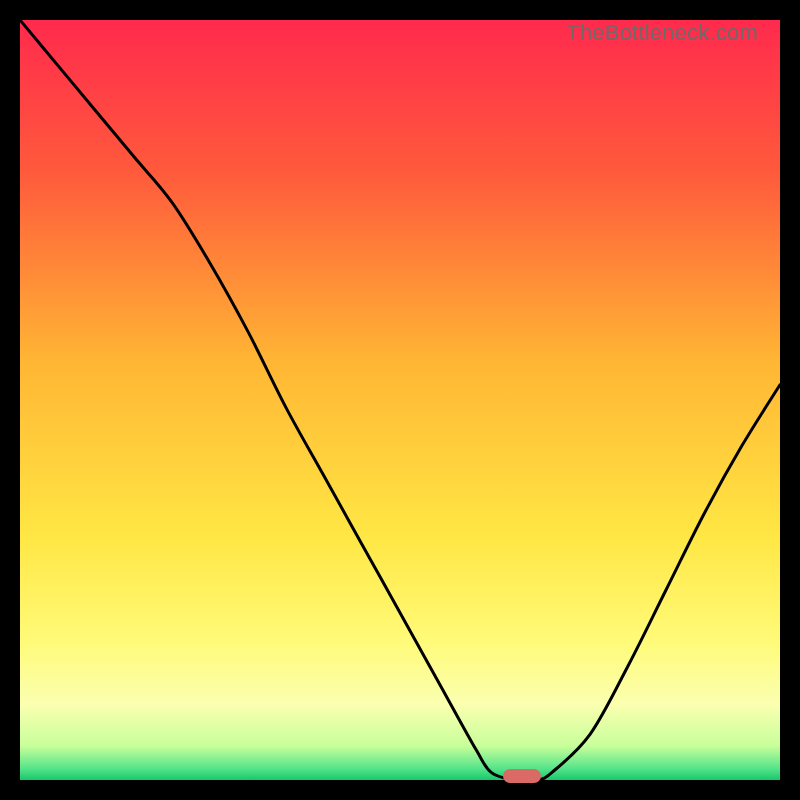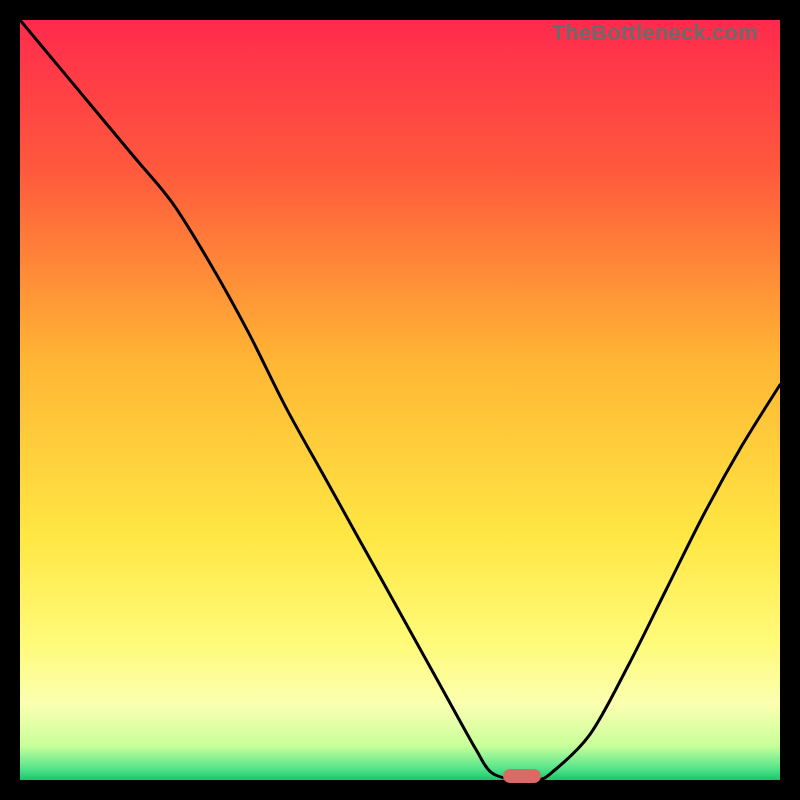--- a/index.html
+++ b/index.html
@@ -25,21 +25,21 @@
     top: 0;
     width: 760px;
     height: 760px;
   }
   .watermark {
     position: absolute;
     top: 0px;
     right: 22px;
     color: #6b6b6b;
     font-size: 22px;
-    font-weight: 700;
+    font-weight: 400;
     letter-spacing: 0.2px;
     user-select: none;
   }
   .curve-svg {
     position: absolute;
     left: 0;
     top: 0;
     width: 760px;
     height: 760px;
   }

